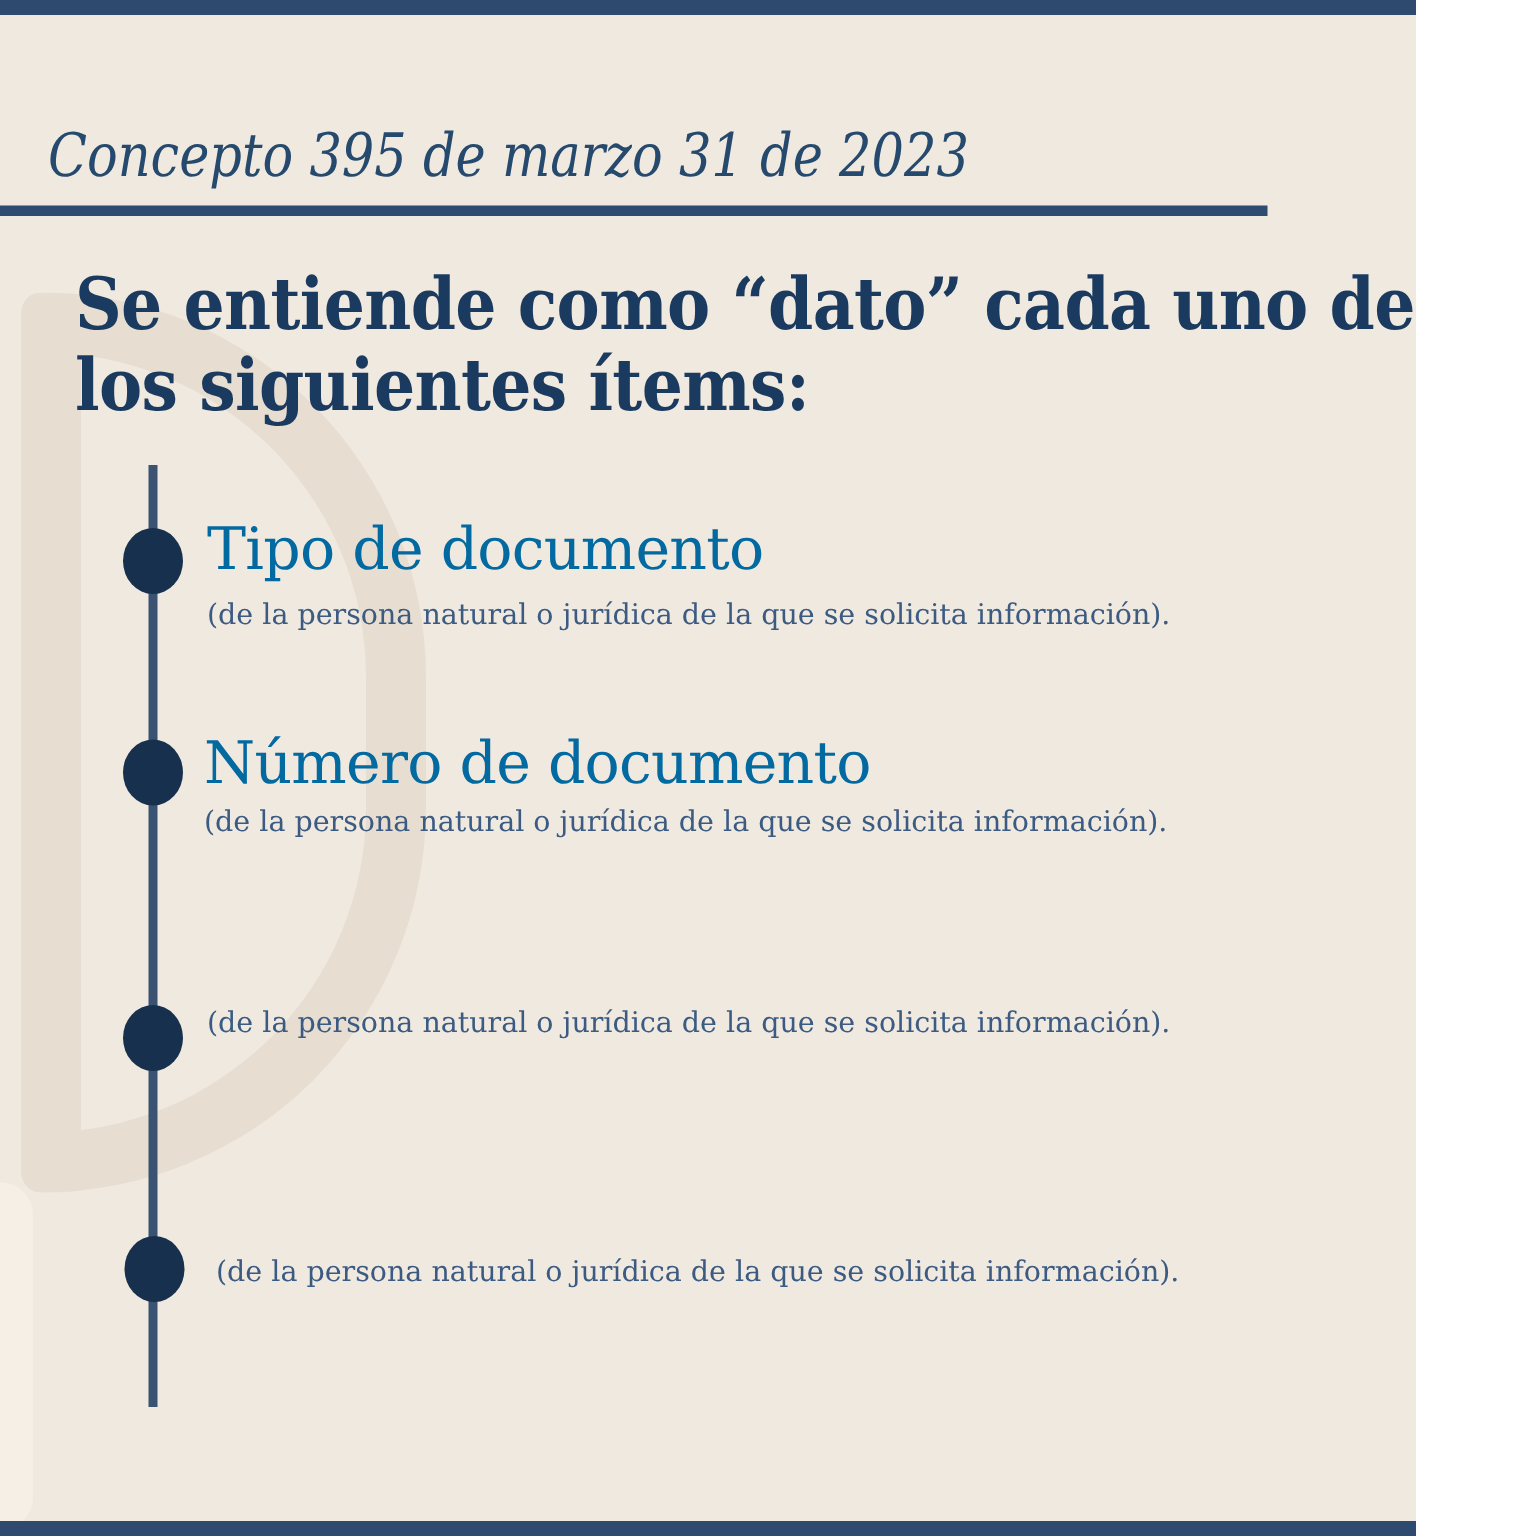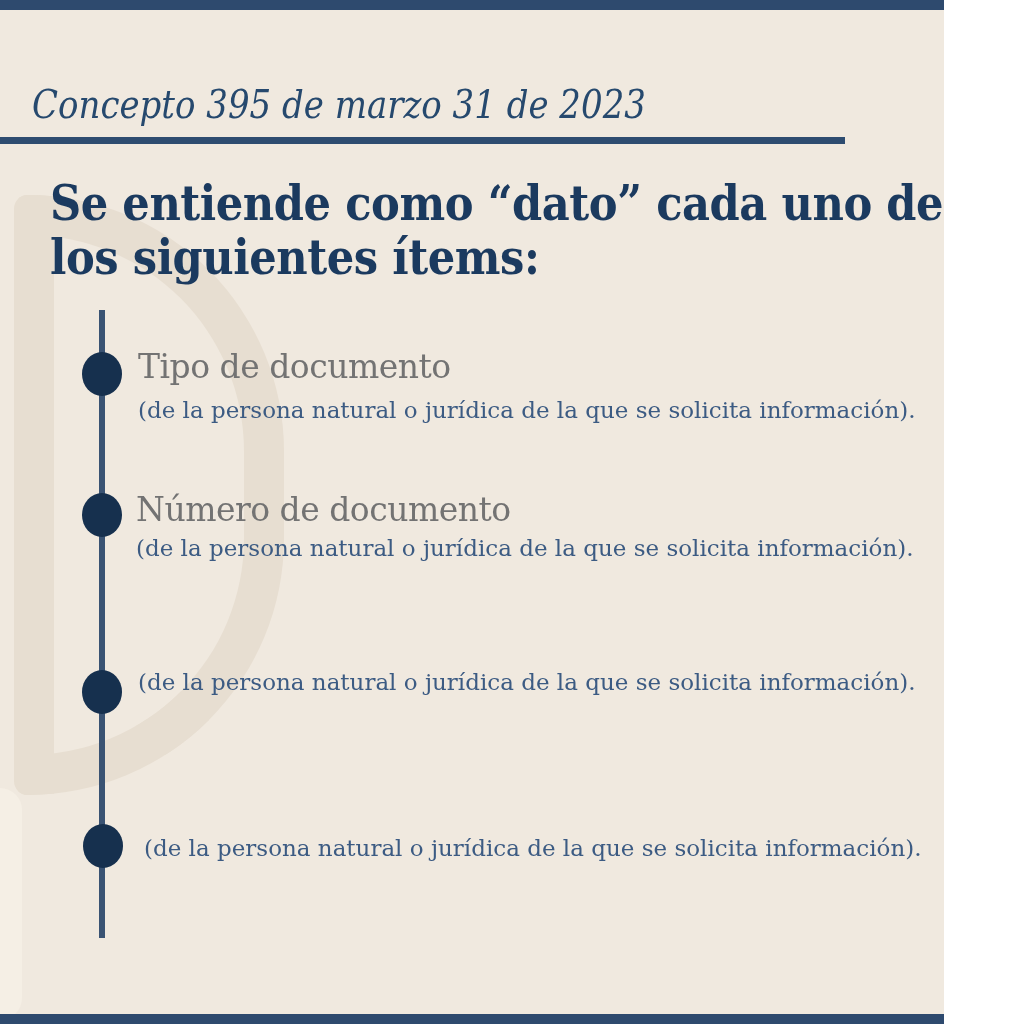--- a/index.html
+++ b/index.html
@@ -49,24 +49,24 @@
   .bullet{
     position:absolute;width:40px;height:44px;border-radius:50%;background:#16304e;
   }
   .bullet.b0{left:82px;top:352px;}
   .bullet.b1{left:82px;top:493px;}
   .bullet.b2{left:82px;top:670px;}
   .bullet.b3{left:83px;top:824px;}
 
   .tl-item{position:absolute;white-space:nowrap;}
   .tl-item .item-title{
-    font-size:33px;line-height:44px;color:#737373;letter-spacing:-0.5px;
+    font-size:39px;line-height:44px;color:#0369a1;letter-spacing:-0.5px;
   }
   .tl-item .item-subtitle{
-    font-size:23px;line-height:28px;color:#3c5b83;
+    font-size:19px;line-height:28px;color:#3c5b83;
   }
   .item-0{left:138px;top:345px;}
   .item-0 .item-subtitle{margin-top:7px;}
   .item-1{left:136px;top:488px;}
   .item-1 .item-subtitle{margin-top:2px;}
   .item-2{left:138px;top:660px;}
   .item-2 .item-subtitle{margin-top:8px;}
   .item-3{left:152px;top:820px;}
   .item-3 .item-subtitle{margin-top:14px;margin-left:-8px;}
 </style>

